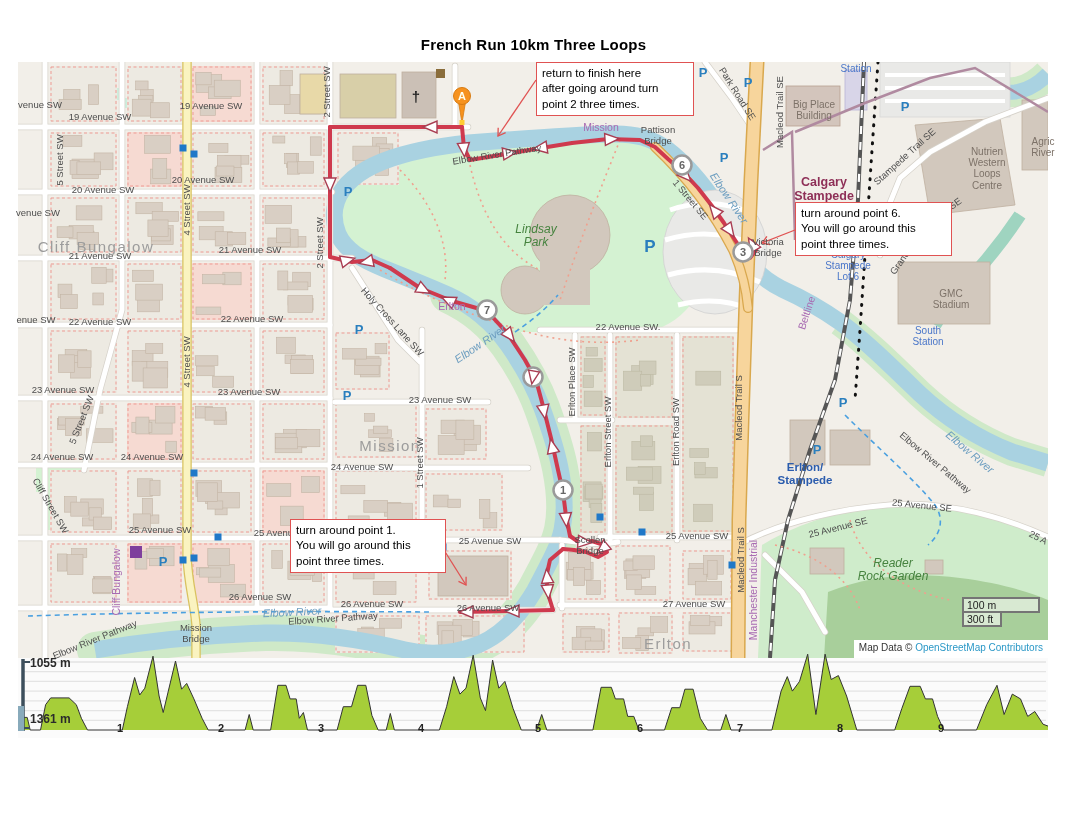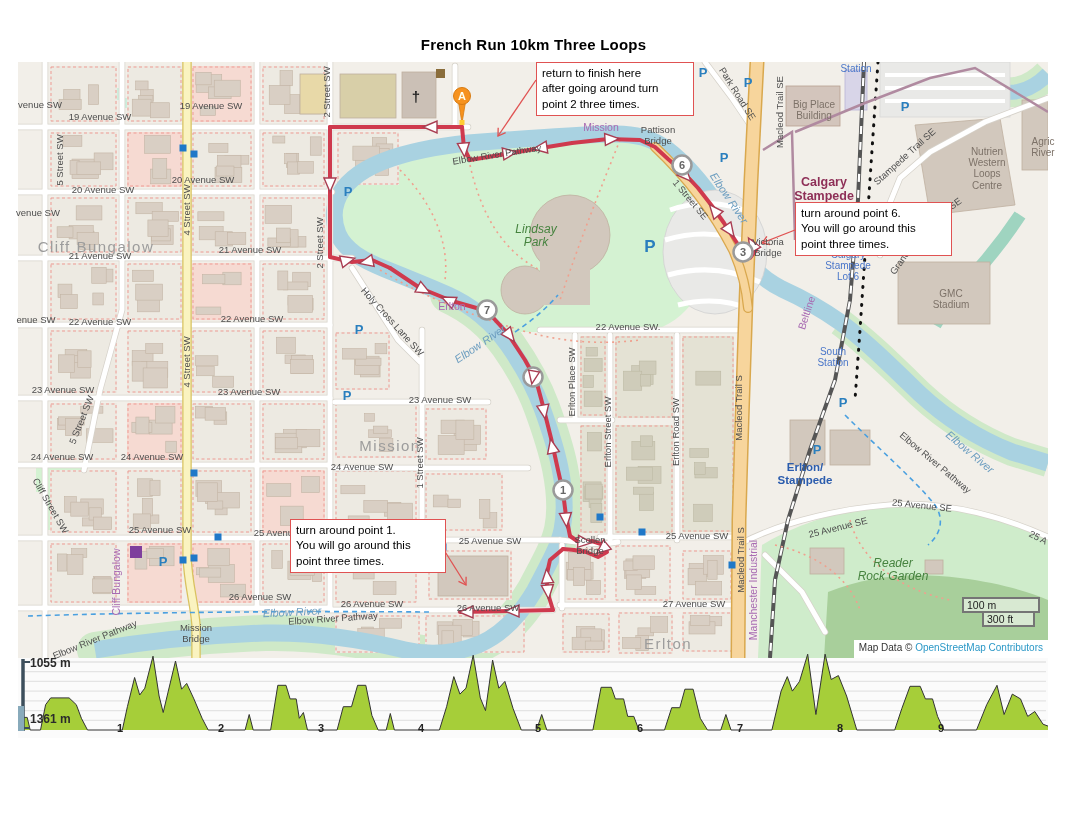--- a/index.html
+++ b/index.html
@@ -22,22 +22,22 @@
   .red{font-size:12.5px;color:#8e2f57;font-weight:bold;}
   .p{font-size:13px;color:#2a7fbe;font-weight:bold;}
   .pbig{font-size:17px;color:#2a7fbe;font-weight:bold;}
   .cross{font-size:15px;color:#222;font-weight:bold;}
   .callout{position:absolute;background:#fff;border:1.5px solid #e05252;
            color:#000;font-size:11.5px;line-height:1.33;padding:3px 5px;
            white-space:pre-line;z-index:5;}
   #scalebar{position:absolute;left:962px;top:597px;z-index:4;font-size:10.5px;color:#222;}
   .scale-m{width:78px;border:2px solid #757575;background:rgba(255,255,255,.55);
            padding:0 3px;box-sizing:border-box;}
-  .scale-f{width:53px;border:2px solid #757575;border-top:none;
-           background:rgba(255,255,255,.55);padding:0 3px;box-sizing:border-box;margin-left:20px;}
+  .scale-f{width:40px;border:2px solid #757575;border-top:none;
+           background:rgba(255,255,255,.55);padding:0 3px;box-sizing:border-box;}
   #attribution{position:absolute;right:19px;top:640px;height:14px;background:#fff;
                font-size:10px;padding:2px 5px;z-index:4;color:#333;}
   #attribution a{color:#2b98c7;text-decoration:none;}
   #elev-max,#elev-min{position:absolute;font-size:12px;font-weight:600;color:#2b2b2b;z-index:3;}
   #elev-max{left:30px;top:656px;text-align:center;}
   #elev-min{left:30px;top:712px;}
   .km{position:absolute;font-size:11px;font-weight:600;color:#222;
       transform:translate(-50%,-50%);z-index:3;}
 </style>
 </head>
@@ -675,21 +675,21 @@
 Rock Garden</div>
     <div class="lbl big" style="left: 96px; top: 247px;">Cliff Bungalow</div>
     <div class="lbl big" style="left: 390px; top: 446px;">Mission</div>
     <div class="lbl big" style="left: 668px; top: 644px;">Erlton</div>
     <div class="lbl purple" style="left: 601px; top: 128px;">Mission</div>
     <div class="lbl purple" style="left: 452px; top: 307px;">Erlton</div>
     <div class="lbl purple" style="left: 117px; top: 582px; transform: translate(-50%, -50%) rotate(-90deg);">Cliff Bungalow</div>
     <div class="lbl purple" style="left: 807px; top: 313px; transform: translate(-50%, -50%) rotate(-72deg);">Beltline</div>
     <div class="lbl purple" style="left: 754px; top: 590px; transform: translate(-50%, -50%) rotate(-90deg);">Manchester Industrial</div>
     <div class="lbl blue" style="left: 856px; top: 69px;">Station</div>
-    <div class="lbl blue" style="left: 833px; top: 336px; margin-top: 21px;">South
+    <div class="lbl blue" style="left: 928px; top: 336px;">South
 Station</div>
     <div class="lbl blue" style="left: 848px; top: 266px;">Calgary
 Stampede
 Lot 6</div>
     <div class="lbl blueb" style="left: 783px; top: 474px;">Erlton/
 Stampede</div>
     <div class="lbl red" style="left: 824px; top: 189px;">Calgary
 Stampede</div>
     <div class="lbl bldg" style="left: 814px; top: 110px;">Big Place
 Building</div>

